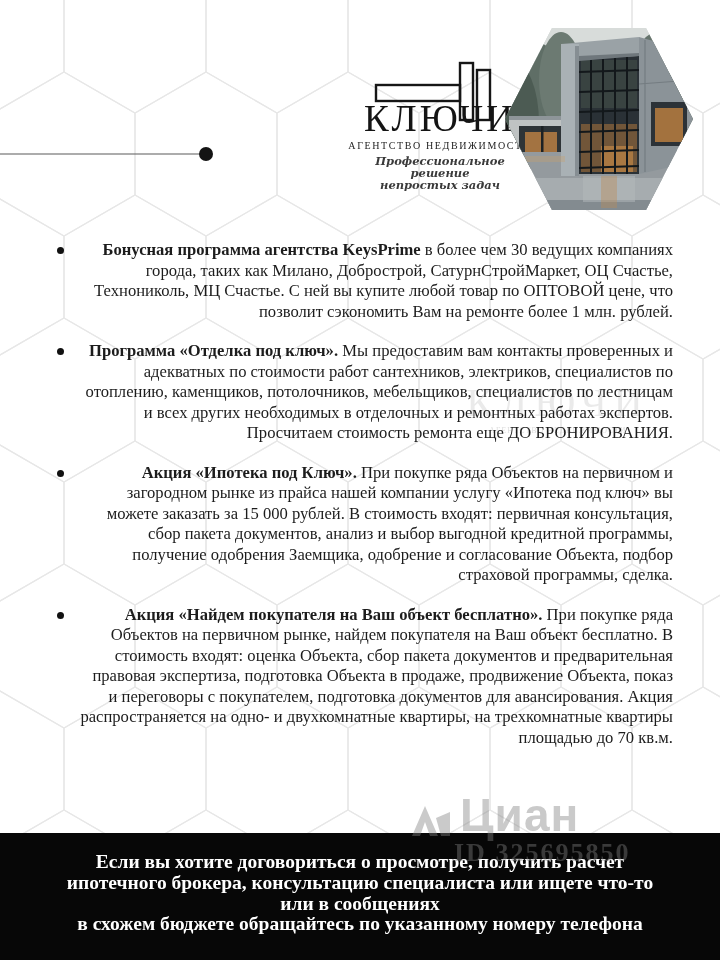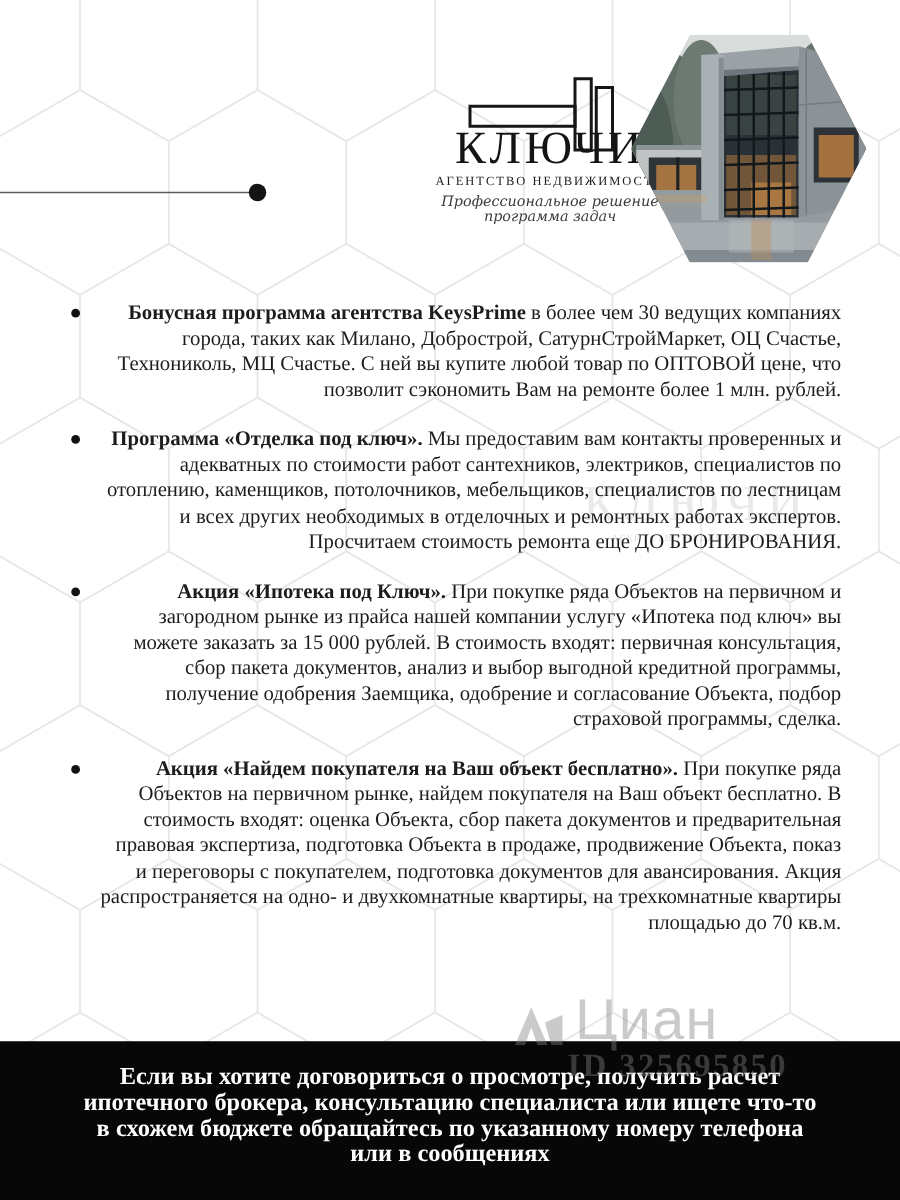--- a/index.html
+++ b/index.html
@@ -18,40 +18,41 @@
     font-size:37px;line-height:38px;color:#141414;letter-spacing:3px;font-weight:500;
   }
   .brand-sub{
     position:absolute;left:-4px;top:84px;width:184px;text-align:center;
     font-size:10px;letter-spacing:1.6px;color:#1d1d1d;
   }
   .brand-tagline{
     position:absolute;left:0;top:99px;width:176px;text-align:center;
     font-style:italic;font-size:11.5px;line-height:12px;color:#3a3a3a;
     font-family:"DejaVu Serif", serif;
+    font-weight:bold;
   }
   
   .photo-hex{
     position:absolute;left:505px;top:28px;width:188px;height:182px;z-index:2;
     clip-path:polygon(25% 0%,75% 0%,100% 50%,75% 100%,25% 100%,0% 50%);
   }
   
   .kluchi-watermark{position:absolute;left:458px;top:382px;width:200px;text-align:center;z-index:1;}
   .kluchi-watermark .wm-name{font-size:40px;letter-spacing:7px;color:rgba(50,50,50,0.10);line-height:42px;}
   .kluchi-watermark .wm-sub{font-size:7.5px;letter-spacing:1.2px;color:rgba(50,50,50,0.18);margin-top:2px;}
   
   .benefits{position:absolute;left:55px;top:240px;width:618px;z-index:3;list-style:none;margin:0;padding:0;text-align:right;}
   .benefit{position:relative;padding-left:25px;margin:0 0 19px 0;
     font-size:16.6px;line-height:20.5px;color:#1c1c1c;}
   .benefit .dot{position:absolute;left:2px;top:7px;width:7px;height:7px;border-radius:50%;background:#111;}
   .benefit b{font-weight:700;}
   
   .cian-watermark{position:absolute;left:410px;top:792px;z-index:6;color:rgba(128,128,128,0.42);}
   .cian-row{display:flex;align-items:flex-end;gap:8px;}
-  .cian-brand{font-family:"Liberation Sans", sans-serif;font-weight:400;font-size:46px;line-height:46px;letter-spacing:1px;}
+  .cian-brand{font-family:"Liberation Sans", sans-serif;font-weight:700;font-size:46px;line-height:46px;letter-spacing:1px;}
   .cian-id{font-family:Liberation Serif, serif;font-weight:700;font-size:26px;line-height:26px;letter-spacing:2px;margin:2px 0 0 44px;}
   
   .footer{
     position:absolute;left:0;top:833px;width:720px;height:127px;background:#070707;z-index:4;
     text-align:center;color:#ffffff;font-weight:700;font-size:19.5px;line-height:20.8px;
     padding-top:19px;box-sizing:border-box;
   }
   .footer-line{white-space:nowrap;}
 </style>
 </head>
@@ -148,21 +149,21 @@
     <g fill="none" stroke="#161616" stroke-width="2.4">
       <rect x="4" y="25" width="84" height="16"></rect>
       <rect x="88" y="3" width="13" height="57"></rect>
       <rect x="105" y="10" width="13" height="50"></rect>
     </g>
   </svg>
   <div class="brand-name">КЛЮЧИ</div>
   <div class="brand-sub">АГЕНТСТВО НЕДВИЖИМОСТИ</div>
   <div class="brand-tagline">
     <div>Профессиональное решение</div>
-    <div>программа задач</div>
+    <div>непростых задач</div>
   </div>
 </div>
 
 <div class="photo-hex">
   <svg width="188" height="182" viewBox="0 0 188 182">
     <rect width="188" height="182" fill="#ccd1d0"></rect>
     <rect width="188" height="62" fill="#d8dcda"></rect>
 
     <ellipse cx="28" cy="72" rx="38" ry="58" fill="#5f6e66"></ellipse>
     <ellipse cx="8" cy="95" rx="26" ry="62" fill="#4c5b53"></ellipse>
@@ -235,15 +236,15 @@
       </g>
     </svg>
     <span class="cian-brand">Циан</span>
   </div>
   <div class="cian-id">ID 325695850</div>
 </div>
 
 <div class="footer" id="footer-banner">
     <div class="footer-line">Если вы хотите договориться о просмотре, получить расчет</div>
     <div class="footer-line">ипотечного брокера, консультацию специалиста или ищете что-то</div>
+    <div class="footer-line">или в сообщениях</div>
     <div class="footer-line">в схожем бюджете обращайтесь по указанному номеру телефона</div>
-    <div class="footer-line">или в сообщениях</div>
   </div>
 
 </body></html>

